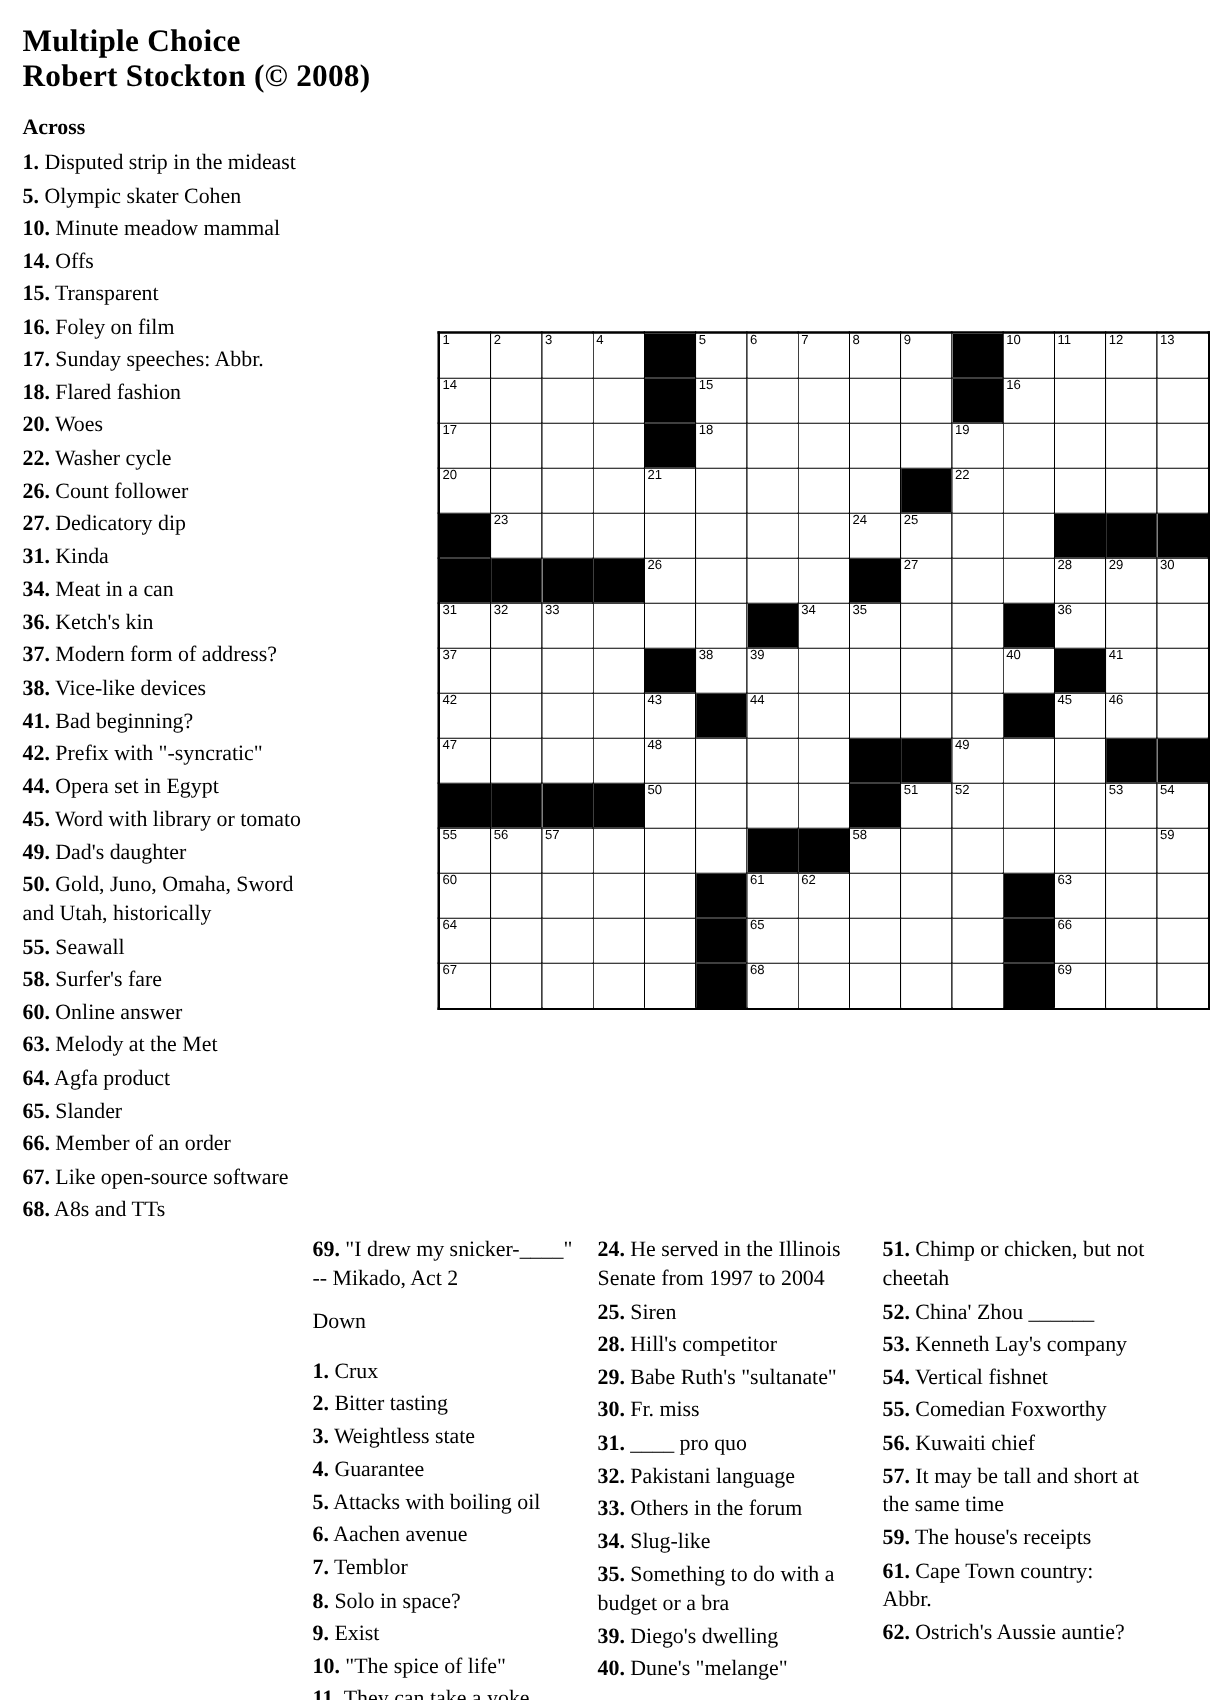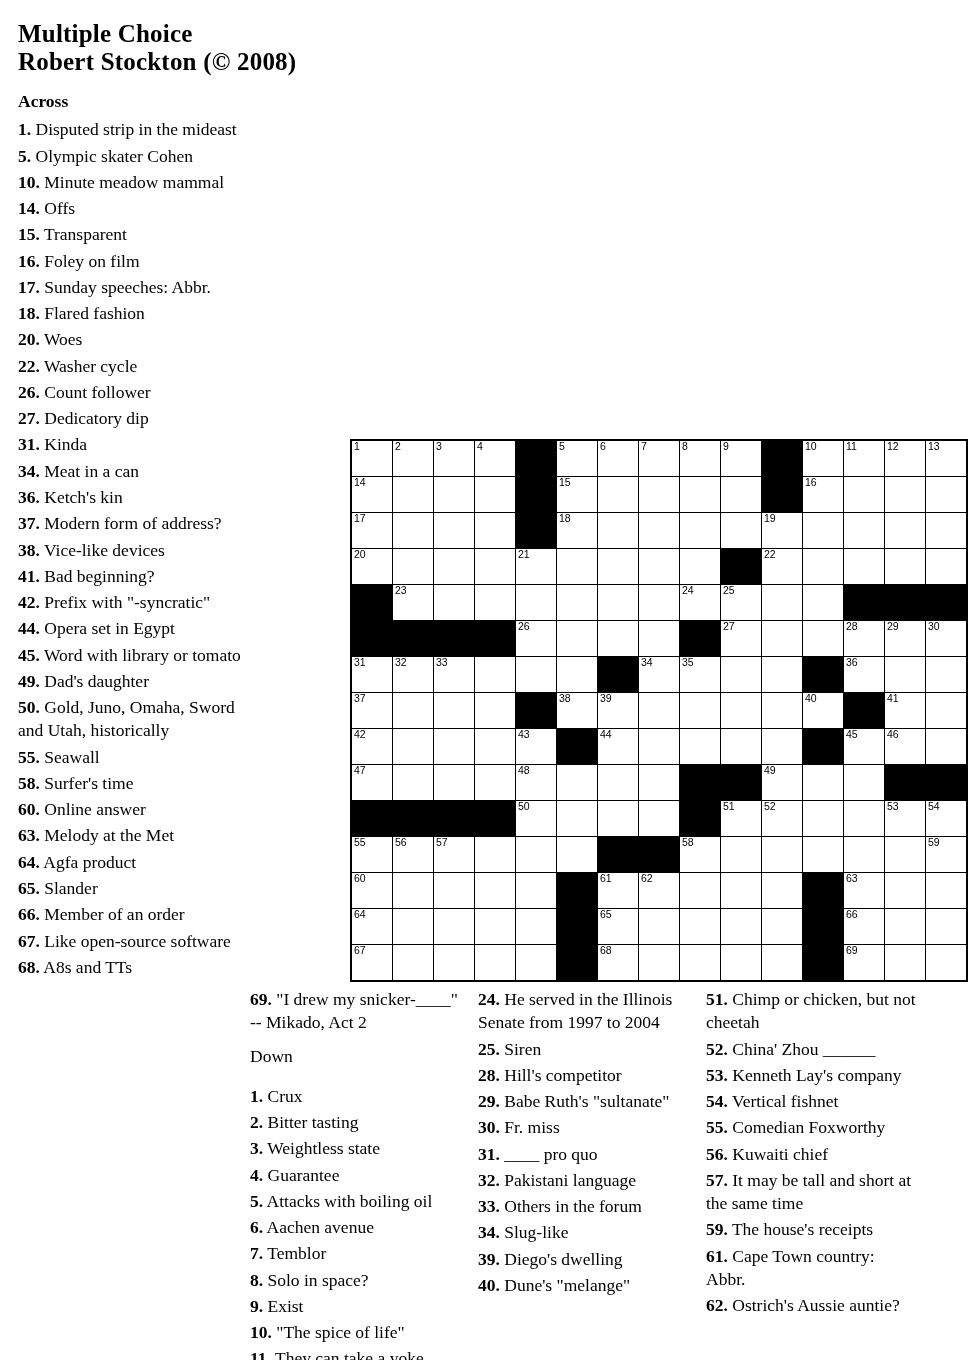--- a/index.html
+++ b/index.html
@@ -37,21 +37,21 @@
     letter-spacing: 0.2px;
   }
   .puzzle-author {
     font-size: 25px;
     font-weight: bold;
     letter-spacing: 0.2px;
   }
   
   .top-area {
     display: flex;
-    align-items: flex-end;
+    align-items: center;
     padding-left: 18px;
     padding-top: 14px;
     box-sizing: border-box;
   }
   .clue-col {
     font-size: 17.5px;
     line-height: 1.33;
     box-sizing: border-box;
   }
   .clue-col .section-head {
@@ -152,21 +152,21 @@
           <div class="clue"><span class="num">36.</span><span> Ketch's kin</span></div>
           <div class="clue"><span class="num">37.</span><span> Modern form of address?</span></div>
           <div class="clue"><span class="num">38.</span><span> Vice-like devices</span></div>
           <div class="clue"><span class="num">41.</span><span> Bad beginning?</span></div>
           <div class="clue"><span class="num">42.</span><span> Prefix with "-syncratic"</span></div>
           <div class="clue"><span class="num">44.</span><span> Opera set in Egypt</span></div>
           <div class="clue"><span class="num">45.</span><span> Word with library or tomato</span></div>
           <div class="clue"><span class="num">49.</span><span> Dad's daughter</span></div>
           <div class="clue"><span class="num">50.</span><span> Gold, Juno, Omaha, Sword and Utah, historically</span></div>
           <div class="clue"><span class="num">55.</span><span> Seawall</span></div>
-          <div class="clue"><span class="num">58.</span><span> Surfer's time</span></div>
+          <div class="clue"><span class="num">58.</span><span> Surfer's fare</span></div>
           <div class="clue"><span class="num">60.</span><span> Online answer</span></div>
           <div class="clue"><span class="num">63.</span><span> Melody at the Met</span></div>
           <div class="clue"><span class="num">64.</span><span> Agfa product</span></div>
           <div class="clue"><span class="num">65.</span><span> Slander</span></div>
           <div class="clue"><span class="num">66.</span><span> Member of an order</span></div>
           <div class="clue"><span class="num">67.</span><span> Like open-source software</span></div>
           <div class="clue"><span class="num">68.</span><span> A8s and TTs</span></div>
         </div>
     </div>
 
@@ -596,20 +596,21 @@
       <div id="col3-down">
           <div class="clue"><span class="num">24.</span><span> He served in the Illinois Senate from 1997 to 2004</span></div>
           <div class="clue"><span class="num">25.</span><span> Siren</span></div>
           <div class="clue"><span class="num">28.</span><span> Hill's competitor</span></div>
           <div class="clue"><span class="num">29.</span><span> Babe Ruth's "sultanate"</span></div>
           <div class="clue"><span class="num">30.</span><span> Fr. miss</span></div>
           <div class="clue"><span class="num">31.</span><span> ____ pro quo</span></div>
           <div class="clue"><span class="num">32.</span><span> Pakistani language</span></div>
           <div class="clue"><span class="num">33.</span><span> Others in the forum</span></div>
           <div class="clue"><span class="num">34.</span><span> Slug-like</span></div>
+          <div class="clue"><span class="num">35.</span><span> Something to do with a budget or a bra</span></div>
           <div class="clue"><span class="num">39.</span><span> Diego's dwelling</span></div>
           <div class="clue"><span class="num">40.</span><span> Dune's "melange"</span></div>
         </div>
     </div>
     <div class="bottom-col">
       <div id="col4-down">
           <div class="clue"><span class="num">51.</span><span> Chimp or chicken, but not cheetah</span></div>
           <div class="clue"><span class="num">52.</span><span> China' Zhou ______</span></div>
           <div class="clue"><span class="num">53.</span><span> Kenneth Lay's company</span></div>
           <div class="clue"><span class="num">54.</span><span> Vertical fishnet</span></div>

